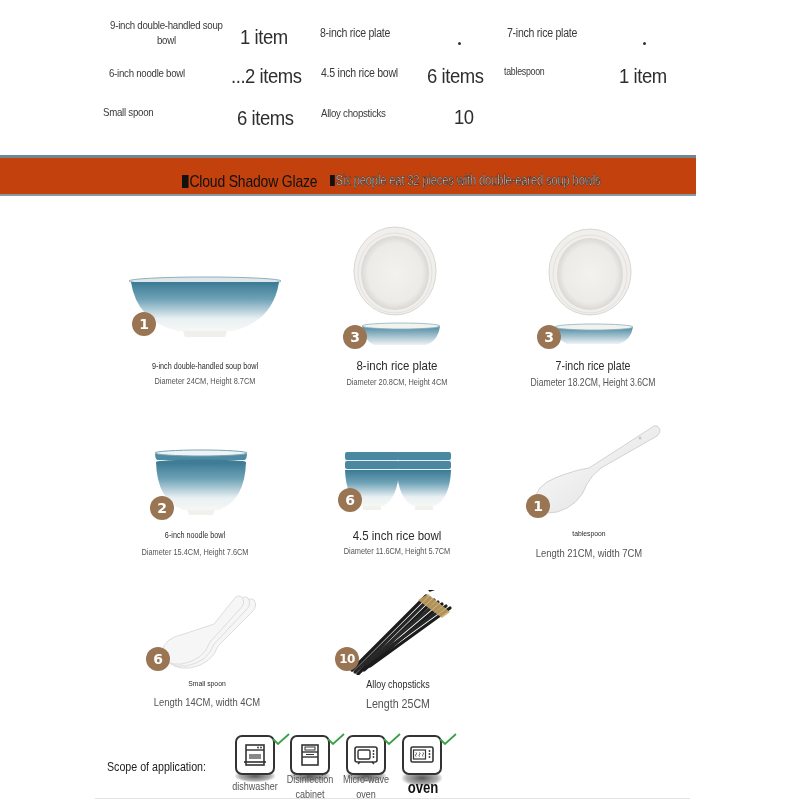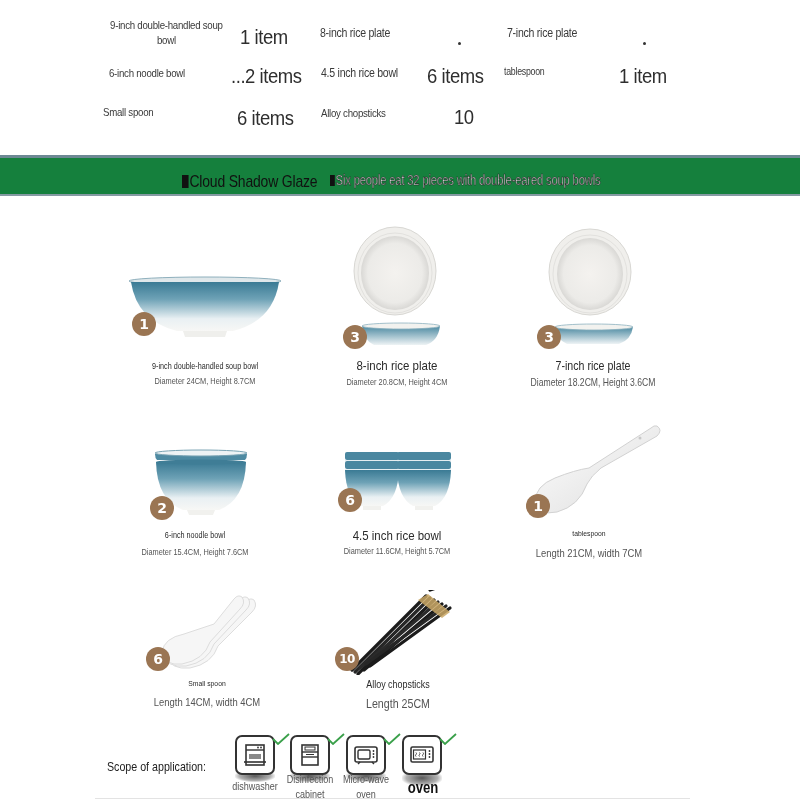--- a/index.html
+++ b/index.html
@@ -6,21 +6,21 @@
   html, body { width: 800px; height: 800px; background: #ffffff; overflow: hidden; }
   body { position: relative; font-family: "Liberation Sans", "DejaVu Sans", sans-serif; color: #333; }
 
   
   .summary { position: absolute; left: 0; top: 0; width: 800px; height: 155px; }
   .sum-label { position: absolute; font-size: 11px; color: #3a3a3a; letter-spacing: -0.3px; transform: scaleX(0.88); transform-origin: left top; line-height: 15px; }
   .sum-count { position: absolute; font-size: 21px; color: #2e2e2e; letter-spacing: -0.5px; transform: scaleX(0.88); transform-origin: left top; line-height: 24px; }
   .sum-dot { position: absolute; width: 3px; height: 3px; border-radius: 50%; background: #333; }
 
   
-  .band { position: absolute; left: 0; top: 155px; width: 800px; height: 41px; background: #15803d; border-top: 3px solid #6d8994; border-bottom: 2px solid #859aa3; }
+  .band { position: absolute; left: 0; top: 155px; width: 696px; height: 41px; background: #c2410c; border-top: 3px solid #6d8994; border-bottom: 2px solid #859aa3; }
   .band-title { position: absolute; left: 182px; top: 14px; font-size: 17px; color: #111; white-space: nowrap; transform: scaleX(0.82); transform-origin: left top; letter-spacing: -0.2px; }
   .band-sub { position: absolute; left: 330px; top: 14px; font-size: 14px; color: #fff; white-space: nowrap; transform: scaleX(0.8); transform-origin: left top; -webkit-text-stroke: 0.6px #222; letter-spacing: -0.2px; }
   .box-glyph { display: inline-block; width: 8px; height: 13px; background: #111; margin-right: 1px; vertical-align: -1px; }
 
   
   .cell { position: absolute; width: 200px; }
   .cell .art { position: absolute; }
   .badge { position: absolute; width: 24px; height: 24px; border-radius: 50%; background: #9a7553; color: #fff; font-size: 14px; font-weight: bold; text-align: center; line-height: 24px; font-family: "DejaVu Sans", sans-serif; }
   .badge.wide { font-size: 12px; letter-spacing: -0.5px; }
   .p-name { position: absolute; left: 0; width: 200px; text-align: center; color: #2a2a2a; white-space: nowrap; }

